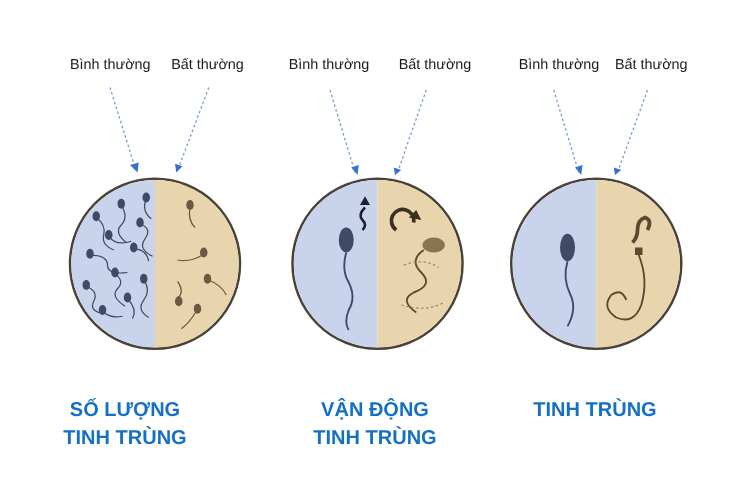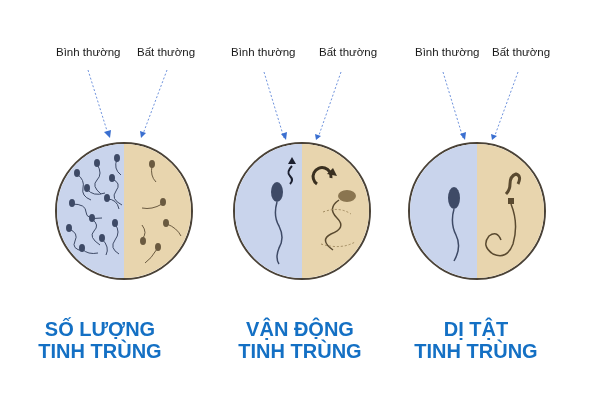--- a/index.html
+++ b/index.html
@@ -4,21 +4,21 @@
 <style>
   html, body { margin:0; padding:0; background:#ffffff; }
   body { width:600px; height:400px; position:relative; overflow:hidden; font-family:"Liberation Sans", sans-serif; }
   .panel { position:absolute; top:0; width:200px; height:316px; }
   .lbl { position:absolute; top:46px; font-size:11.5px; color:#1a1a1a; white-space:nowrap; }
   .arrows { position:absolute; left:0; top:0; width:200px; height:140px; }
   .dish { position:absolute; top:142px; width:138px; height:138px; border-radius:50%; overflow:hidden; border:2px solid #4a4237; box-sizing:border-box; }
   .dish .left { position:absolute; left:0; top:0; width:50%; height:100%; background:#c9d4ec; }
   .dish .right { position:absolute; right:0; top:0; width:50%; height:100%; background:#e8d5ae; }
   .dish svg { position:absolute; left:0; top:0; }
-  .title { position:absolute; top:318px; width:200px; text-align:center; color:#1470c4; font-weight:bold; font-size:20px; line-height:22px; }
+  .title { position:absolute; top:318px; width:200px; text-align:center; color:#1470c4; font-weight:bold; font-size:16px; line-height:22px; }
 </style>
 </head>
 <body>
 
 <div class="panel" style="left:0;">
   <span class="lbl" style="left:56px;">Bình thường</span>
   <span class="lbl" style="left:137px;">Bất thường</span>
   <svg class="arrows" viewBox="0 0 200 140">
     <line x1="88" y1="70" x2="108" y2="134" stroke="#6f93dd" stroke-width="1" stroke-dasharray="2,2"></line>
     <polygon points="104,132 110,138 111,130" fill="#3a6fd0"></polygon>
@@ -124,16 +124,15 @@
     <div class="right"></div>
     <svg width="138" height="138" viewBox="0 0 138 138">
       <ellipse cx="44" cy="54" rx="6" ry="11" fill="#3e4a66"></ellipse>
       <path d="M44 65 q-4 14 2 26 q6 12 -2 26" stroke="#3e4a66" stroke-width="1.5" fill="none"></path>
       <path d="M108 40 q4 -8 -2 -10 q-6 2 -6 10 q0 6 -4 10" stroke="#5a4a30" stroke-width="3" fill="none"></path>
       <rect x="98" y="54" width="6" height="6" fill="#5a4a30"></rect>
       <path d="M101 60 q8 20 2 40 q-6 16 -20 10 q-12 -8 -4 -18 q8 -6 12 4" stroke="#5a4a30" stroke-width="1.5" fill="none"></path>
     </svg>
   </div>
   <div class="title" style="left:-24px;">
-    <div>DỊ TẬT</div>
     <div>TINH TRÙNG</div>
   </div>
 </div>
 
 </body></html>

